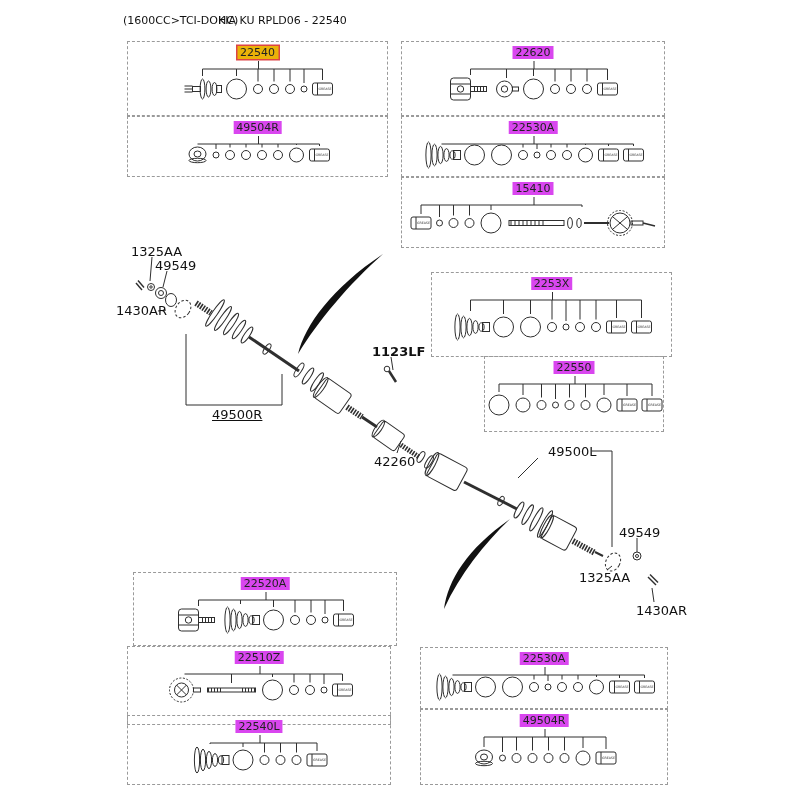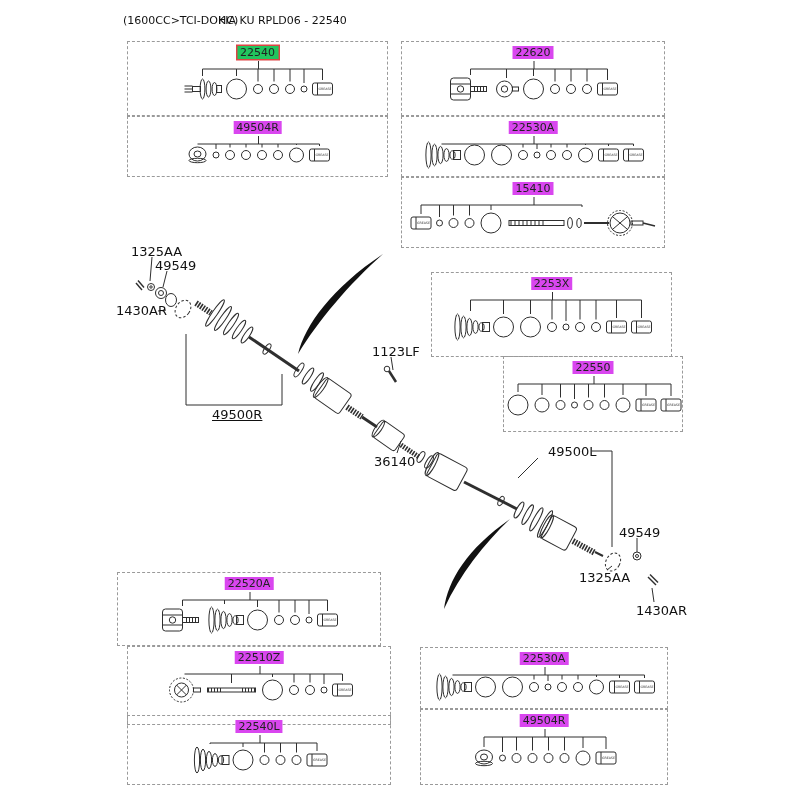--- a/index.html
+++ b/index.html
@@ -3,23 +3,23 @@
 <meta charset="utf-8">
 <style>
   html,body{margin:0;padding:0;background:#fff;}
   .canvas{position:relative;width:800px;height:800px;background:#fff;overflow:hidden;
           font-family:"DejaVu Sans","Liberation Sans",sans-serif;color:#222;}
   .hdr{position:absolute;top:14px;font-size:11px;color:#111;white-space:nowrap;}
   .pbox{position:absolute;border:1px dashed #9a9a9a;box-sizing:border-box;}
   .pbox svg{position:absolute;left:0;top:0;}
   .plabel{position:absolute;top:4px;left:50%;transform:translateX(-50%);font-size:11px;
           line-height:13px;color:#222;background:#d946ef;padding:0 3px;white-space:nowrap;cursor:pointer;z-index:2;}
-  .plabel.hl{background:#22c55e;box-shadow:0 0 0 1.5px #dd4444;}
+  .plabel.hl{background:#eab308;box-shadow:0 0 0 1.5px #dd4444;}
   .flabel{position:absolute;font-size:13px;line-height:13px;color:#111;white-space:nowrap;cursor:pointer;z-index:3;}
-  .flabel.bold{font-weight:normal;}
+  .flabel.bold{font-weight:bold;}
   #diagram{position:absolute;left:0;top:0;pointer-events:none;}
 </style>
 </head>
 <body>
 
 <div class="canvas">
   <span class="hdr" style="left:123px">(1600CC&gt;TCI-DOHC)</span>
   <span class="hdr" style="left:218px">KIA KU RPLD06 - 22540</span>
   <svg id="diagram" width="800" height="800" viewBox="0 0 800 800">
       <line x1="152" y1="257" x2="150" y2="281" stroke-width="1" stroke="#2f2f2f" fill="none"></line>
@@ -369,21 +369,21 @@
             <text x="187" y="55.4" font-size="3.2" text-anchor="middle" font-family="DejaVu Sans, sans-serif" fill="#333" stroke="none">GREASE</text>
           </g>
           <line x1="209.5" y1="27" x2="209.5" y2="45" stroke-width="1" stroke="#2f2f2f" fill="none"></line>
           <g>
             <rect x="199.5" y="48" width="20" height="12" rx="2" stroke="#2f2f2f" fill="none"></rect>
             <line x1="204.5" y1="48" x2="204.5" y2="60" stroke-width="1" stroke="#2f2f2f" fill="none"></line>
             <text x="212" y="55.4" font-size="3.2" text-anchor="middle" font-family="DejaVu Sans, sans-serif" fill="#333" stroke="none">GREASE</text>
           </g>
         </svg>
       </div>
-      <div class="pbox" style="left: 503px; top: 356px; width: 180px; height: 76px; text-decoration: underline;">
+      <div class="pbox" style="left: 484px; top: 356px; width: 180px; height: 76px; text-decoration: underline;">
         <div class="plabel">22550</div>
         <svg width="180" height="76" viewBox="0 0 180 76">
           <line x1="90" y1="19" x2="90" y2="27" stroke-width="1" stroke="#2f2f2f" fill="none"></line>
           <line x1="14" y1="27" x2="167" y2="27" stroke-width="1" stroke="#2f2f2f" fill="none"></line>
           <line x1="14" y1="27" x2="14" y2="35" stroke-width="1" stroke="#2f2f2f" fill="none"></line>
           <g>
             <circle cx="14" cy="48" r="10" stroke="#2f2f2f" fill="none"></circle>
           </g>
           <line x1="38" y1="27" x2="38" y2="38" stroke-width="1" stroke="#2f2f2f" fill="none"></line>
           <g>
@@ -416,21 +416,21 @@
             <text x="144.5" y="49.4" font-size="3.2" text-anchor="middle" font-family="DejaVu Sans, sans-serif" fill="#333" stroke="none">GREASE</text>
           </g>
           <line x1="167" y1="27" x2="167" y2="39" stroke-width="1" stroke="#2f2f2f" fill="none"></line>
           <g>
             <rect x="157" y="42" width="20" height="12" rx="2" stroke="#2f2f2f" fill="none"></rect>
             <line x1="162" y1="42" x2="162" y2="54" stroke-width="1" stroke="#2f2f2f" fill="none"></line>
             <text x="169.5" y="49.4" font-size="3.2" text-anchor="middle" font-family="DejaVu Sans, sans-serif" fill="#333" stroke="none">GREASE</text>
           </g>
         </svg>
       </div>
-      <div class="pbox" style="left: 117px; top: 572px; width: 264px; height: 74px;">
+      <div class="pbox" style="left: 133px; top: 572px; width: 264px; height: 74px;">
         <div class="plabel">22520A</div>
         <svg width="264" height="74" viewBox="0 0 264 74">
           <line x1="132" y1="19" x2="132" y2="27" stroke-width="1" stroke="#2f2f2f" fill="none"></line>
           <line x1="64.5" y1="27" x2="209.5" y2="27" stroke-width="1" stroke="#2f2f2f" fill="none"></line>
           <line x1="64.5" y1="27" x2="64.5" y2="33" stroke-width="1" stroke="#2f2f2f" fill="none"></line>
           <g>
             <rect x="44.5" y="36" width="20" height="22" rx="3" stroke="#2f2f2f" fill="none"></rect>
             <circle cx="54.5" cy="47" r="3.2" stroke="#2f2f2f" fill="none"></circle>
             <line x1="44.5" y1="42" x2="64.5" y2="42" stroke-width="1" stroke="#2f2f2f" fill="none"></line>
             <line x1="44.5" y1="52" x2="64.5" y2="52" stroke-width="1" stroke="#2f2f2f" fill="none"></line>
@@ -657,19 +657,19 @@
           </g>
         </svg>
       </div>
     </div>
   <div id="flabels">
       <div class="flabel" style="left: 131px; top: 245px;">1325AA</div>
       <div class="flabel" style="left: 155px; top: 259px;">49549</div>
       <div class="flabel" style="left: 116px; top: 304px;">1430AR</div>
       <div class="flabel" style="left: 212px; top: 408px; text-decoration: underline;">49500R</div>
       <div class="flabel bold" style="left: 372px; top: 345px;">1123LF</div>
-      <div class="flabel" style="left: 374px; top: 455px;">36140</div>
+      <div class="flabel" style="left: 374px; top: 455px;">42260</div>
       <div class="flabel" style="left: 540px; top: 445px; margin-left: 8px;">49500L</div>
       <div class="flabel" style="left: 619px; top: 526px;">49549</div>
       <div class="flabel" style="left: 579px; top: 571px;">1325AA</div>
       <div class="flabel" style="left: 636px; top: 604px;">1430AR</div>
     </div>
 </div>
 
 </body></html>

